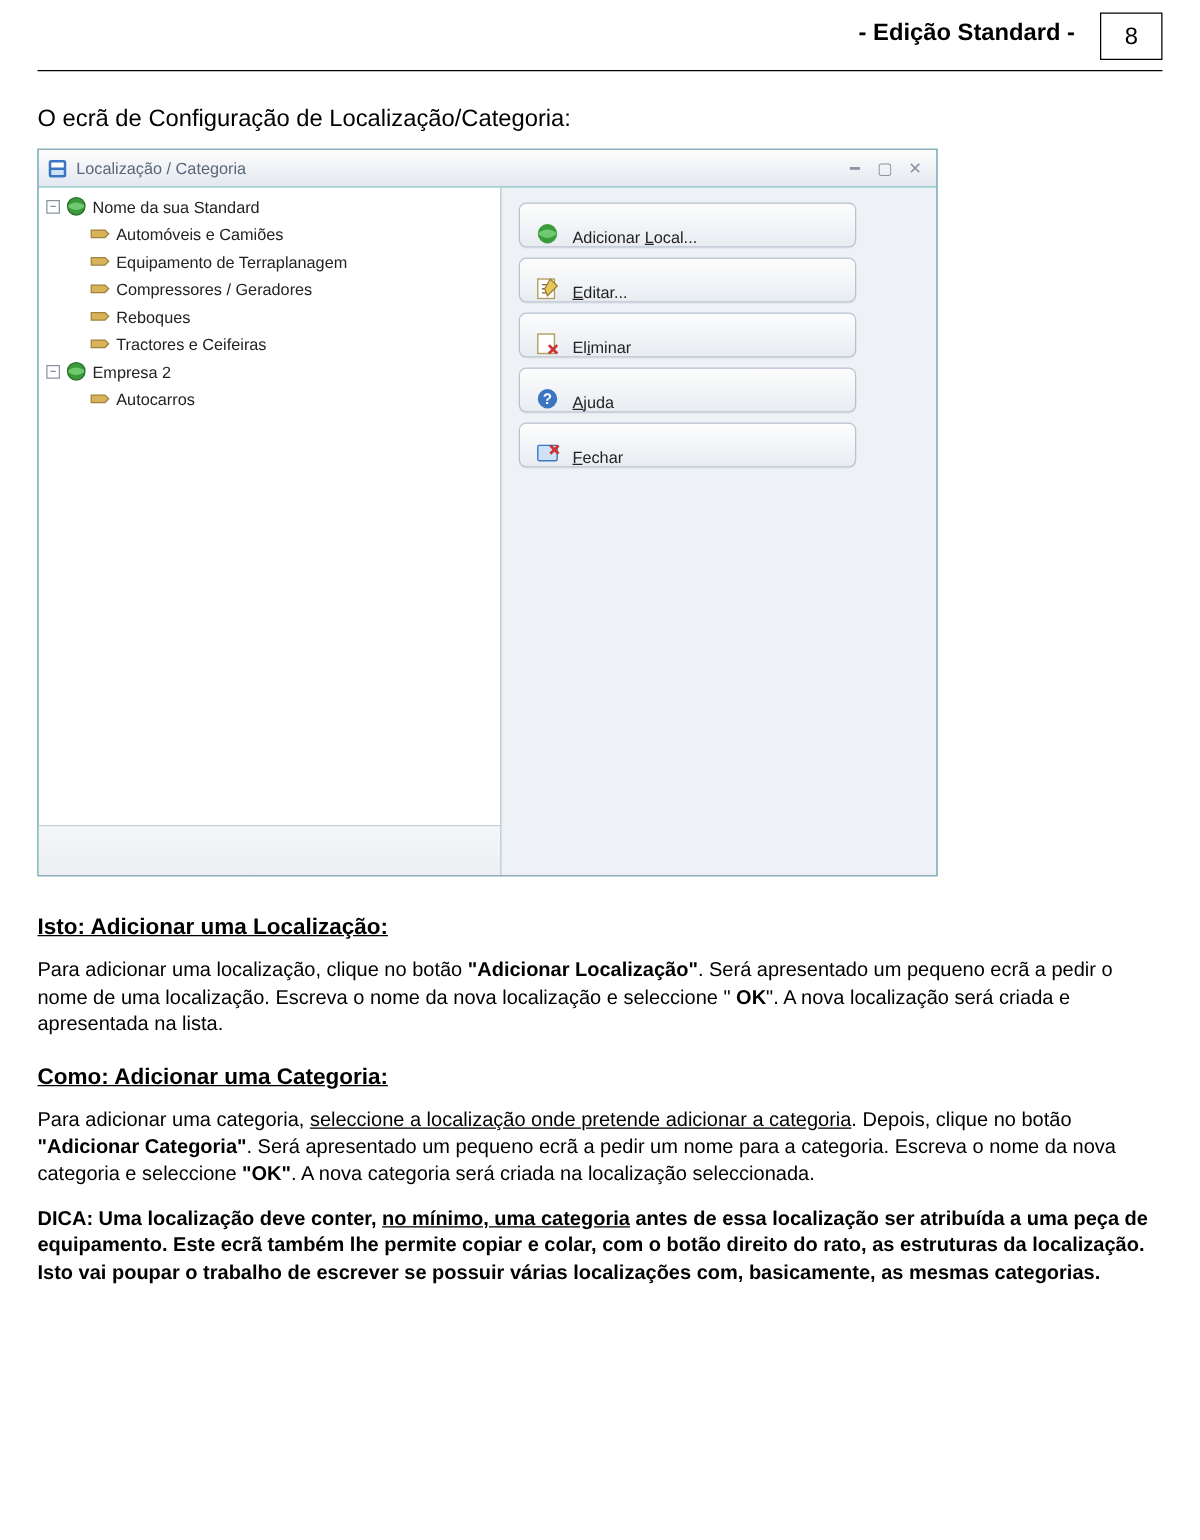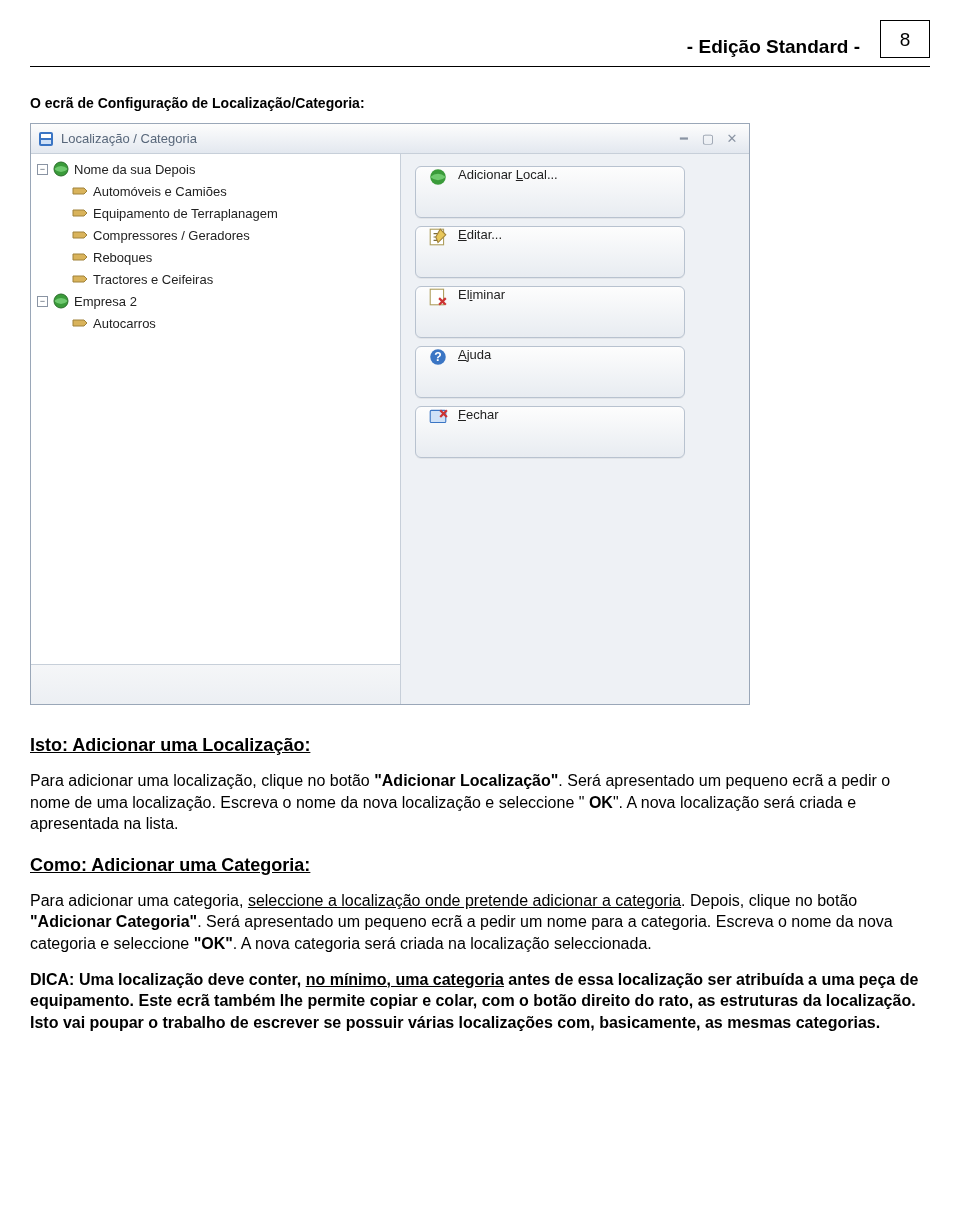--- a/index.html
+++ b/index.html
@@ -7,22 +7,22 @@
     font-family: Arial, Helvetica, sans-serif;
     background: #fff;
     width: 960px;
     min-height: 1232px;
     position: relative;
     padding: 0;
   }
   .header-bar {
     display: flex;
     justify-content: flex-end;
-    align-items: flex-end;
-    padding: 20px 30px 0 0;
+    align-items: flex-start;
+    padding: 10px 30px 0 0;
     gap: 20px;
   }
   .header-title {
     font-weight: bold;
     font-size: 19px;
     padding-top: 6px;
   }
   .page-num-box {
     border: 1.5px solid #000;
     width: 50px;
@@ -33,22 +33,22 @@
   }
   .hr-top {
     border: none;
     border-top: 1.5px solid #000;
     margin: 8px 30px 0 30px;
   }
   .content {
     padding: 20px 30px 30px 30px;
   }
   h2.section {
-    font-size: 14px;
-    font-weight: bold;
+    font-size: 19px;
+    font-weight: normal;
     margin: 8px 0 12px 0;
   }
   h3.sub {
     font-size: 18px;
     font-weight: bold;
     text-decoration: underline;
     margin: 20px 0 14px 0;
   }
   p.body {
     font-size: 16px;
@@ -129,23 +129,23 @@
     background: linear-gradient(#f5f6f8, #eceff3);
     border-top: 1px solid #c7cfd9;
   }
   .button-pane {
     flex: 1;
     background: #eef1f5;
     padding: 12px 14px;
   }
   .xp-btn {
     display: flex;
-    align-items: flex-start;
+    align-items: flex-end;
     width: 270px;
-    height: 52px;
+    height: 36px;
     background: linear-gradient(#fdfdfd, #e8ecf1);
     border: 1px solid #b8c2cf;
     border-radius: 6px;
     margin-bottom: 8px;
     padding: 0 12px;
     font-size: 13px;
     color: #222;
     cursor: pointer;
     box-shadow: 0 1px 0 rgba(0,0,0,0.05);
   }
@@ -196,21 +196,21 @@
           <div class="tree-row">
             <span class="tree-indent" style="width:6px"></span>
             <span class="exp-box">−</span>
             <span class="globe-icon">
               <svg viewBox="0 0 18 18">
                   <circle cx="9" cy="9" r="7" fill="#3a9b3a"></circle>
                   <path d="M2 9 Q9 3 16 9 Q9 15 2 9" fill="#6fc96f"></path>
                   <circle cx="9" cy="9" r="7" fill="none" stroke="#2a6e2a"></circle>
                 </svg>
             </span>
-            <span>Nome da sua Depois</span>
+            <span>Nome da sua Standard</span>
           </div>
           <div class="tree-row">
               <span class="tree-indent" style="width:40px"></span>
               <span class="cat-icon">
                 <svg viewBox="0 0 18 18">
                   <path d="M2 6 L2 12 L13 12 L16 9 L13 6 Z" fill="#d9b35b" stroke="#a0823a"></path>
                 </svg>
               </span>
               <span>Automóveis e Camiões</span>
             </div>

